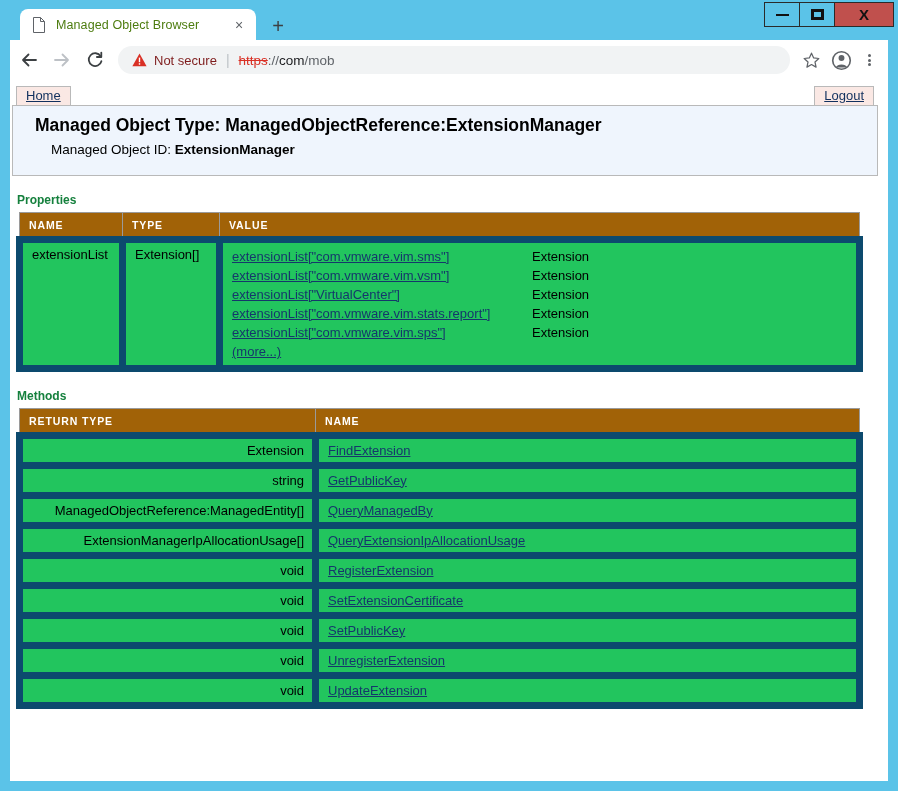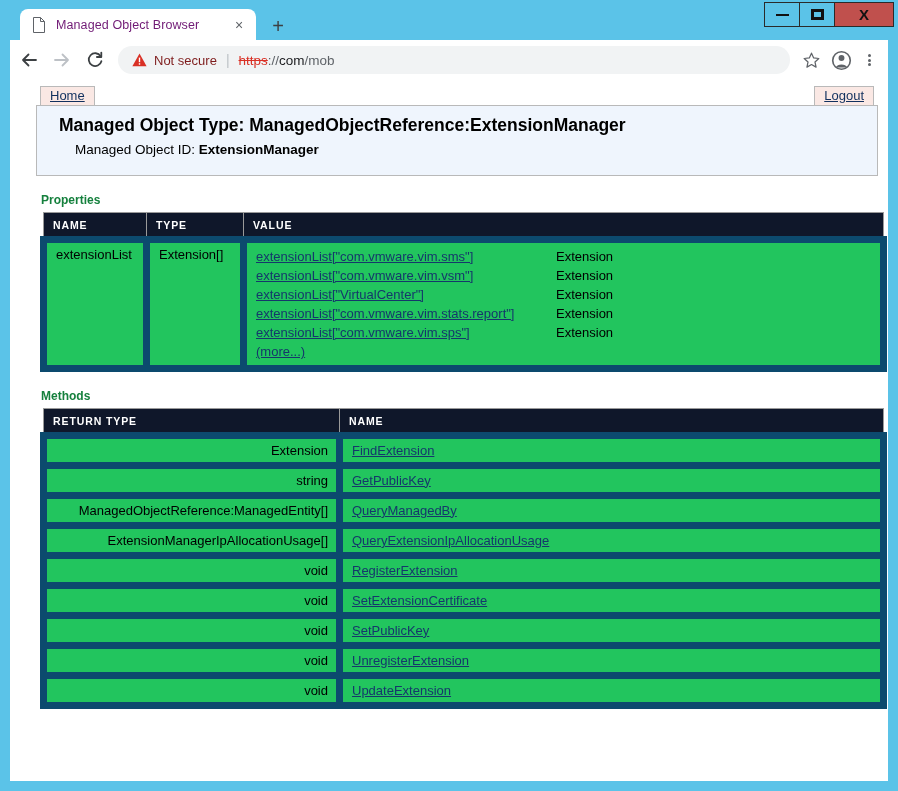--- a/index.html
+++ b/index.html
@@ -96,21 +96,21 @@
   }
   .tab-favicon {
     width: 14px;
     height: 16px;
     flex: 0 0 auto;
     margin-right: 10px;
   }
   .tab-title {
     flex: 1 1 auto;
     font-size: 12.5px;
-    color: #701a75;
+    color: #4d7c0f;
     white-space: nowrap;
     overflow: hidden;
     text-overflow: ellipsis;
     letter-spacing: 0.1px;
   }
   .tab-close {
     flex: 0 0 auto;
     width: 18px;
     height: 18px;
     display: flex;
@@ -231,21 +231,20 @@
     width: 878px;
     height: 701px;
     background: #ffffff;
     overflow: hidden;
     font-family: "Liberation Sans", sans-serif;
     color: #000;
   }
   #page {
     padding: 6px 10px 0 2px;
     box-sizing: border-box;
-    margin-left: 24px;
   }
 
   
   #navrow {
     position: relative;
     height: 19px;
     border-bottom: 1px solid #b9b9b9;
     margin-bottom: 0;
   }
   .navtab {
@@ -300,21 +299,21 @@
   }
 
   
   table.mob {
     border-collapse: collapse;
     width: 847px;
     margin-left: 4px;
     table-layout: fixed;
   }
   table.mob th {
-    background: #0f172a;
+    background: #a16207;
     color: #ffffff;
     font-size: 10.5px;
     font-weight: bold;
     letter-spacing: 0.9px;
     text-align: left;
     padding: 6px 8px 5px 9px;
     border: 1px solid #9a9a9a;
     white-space: nowrap;
   }
   table.mob td {

